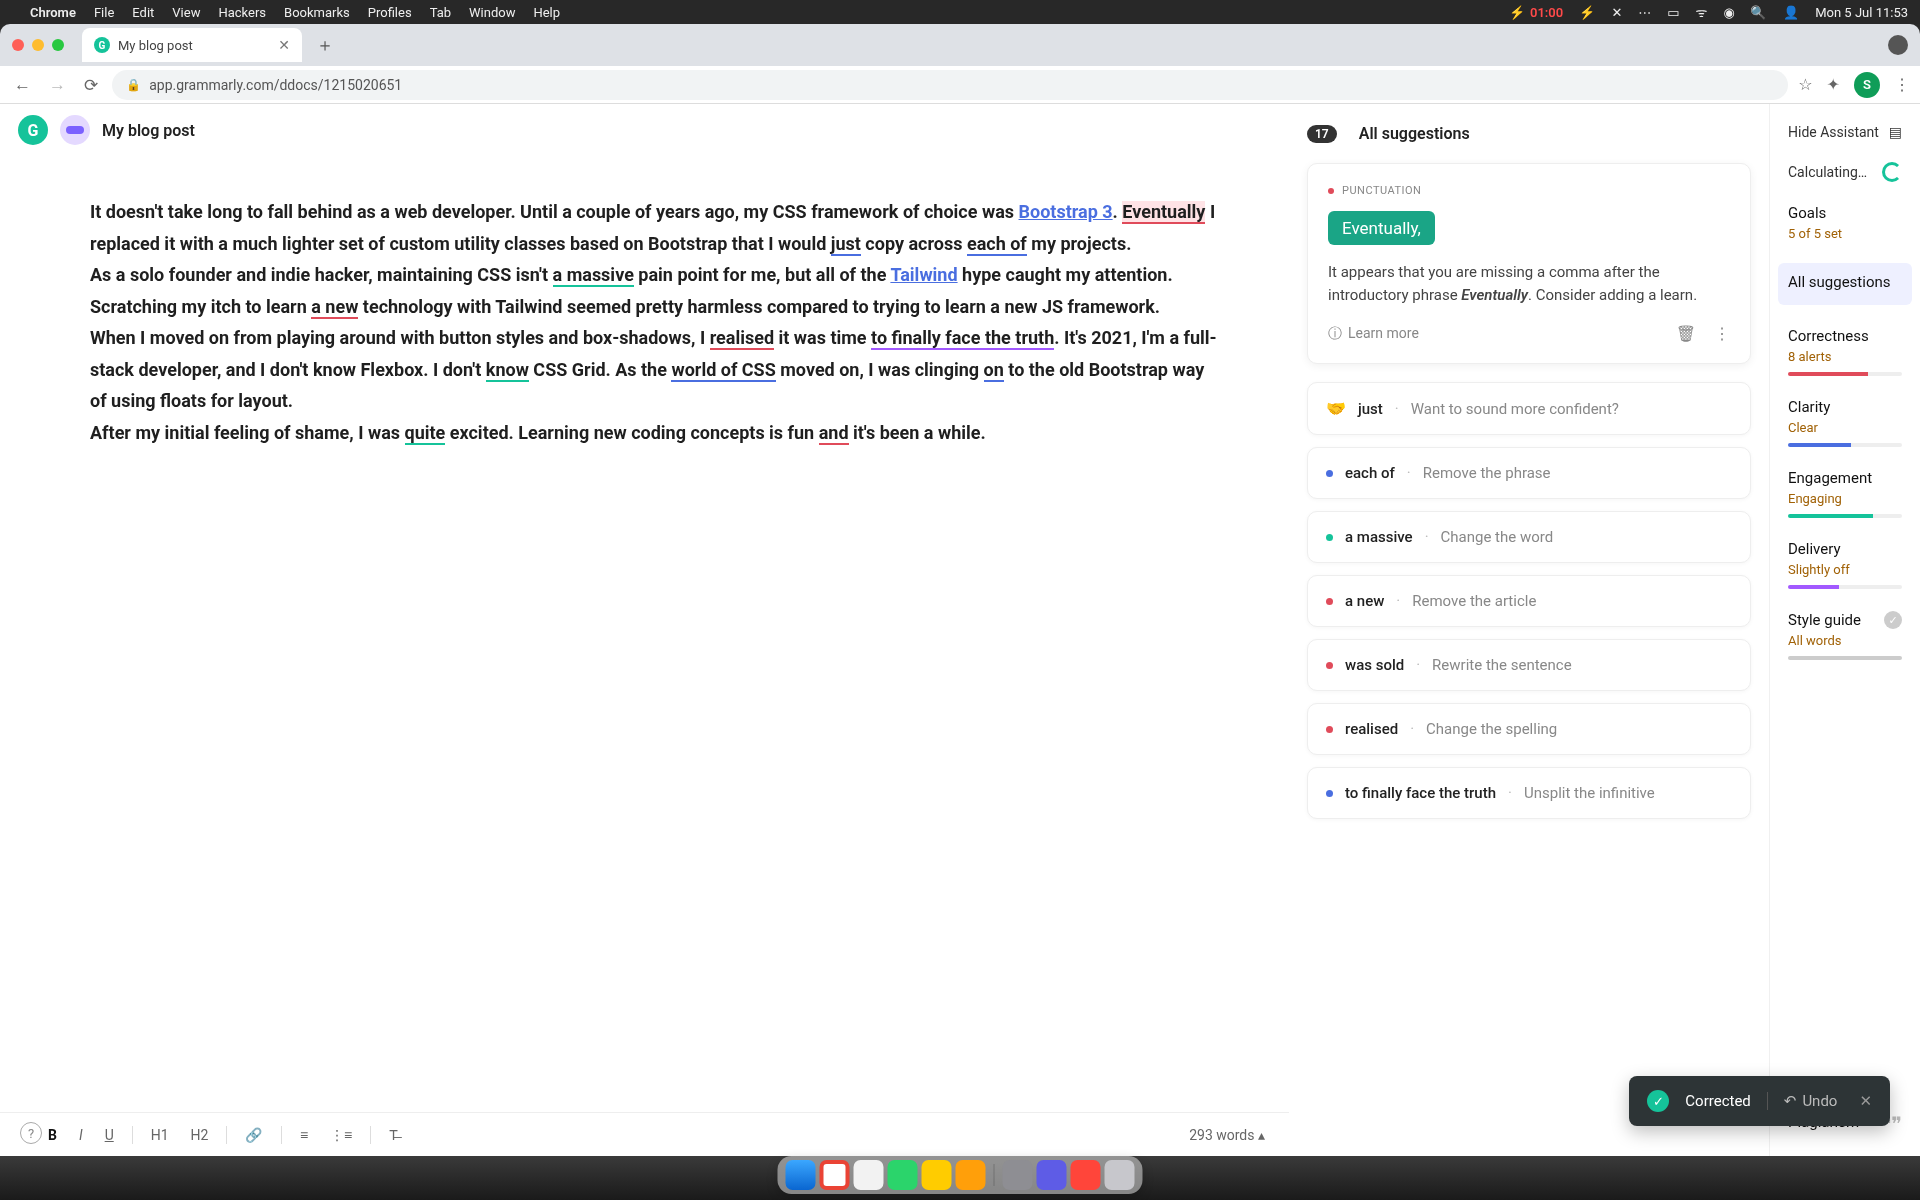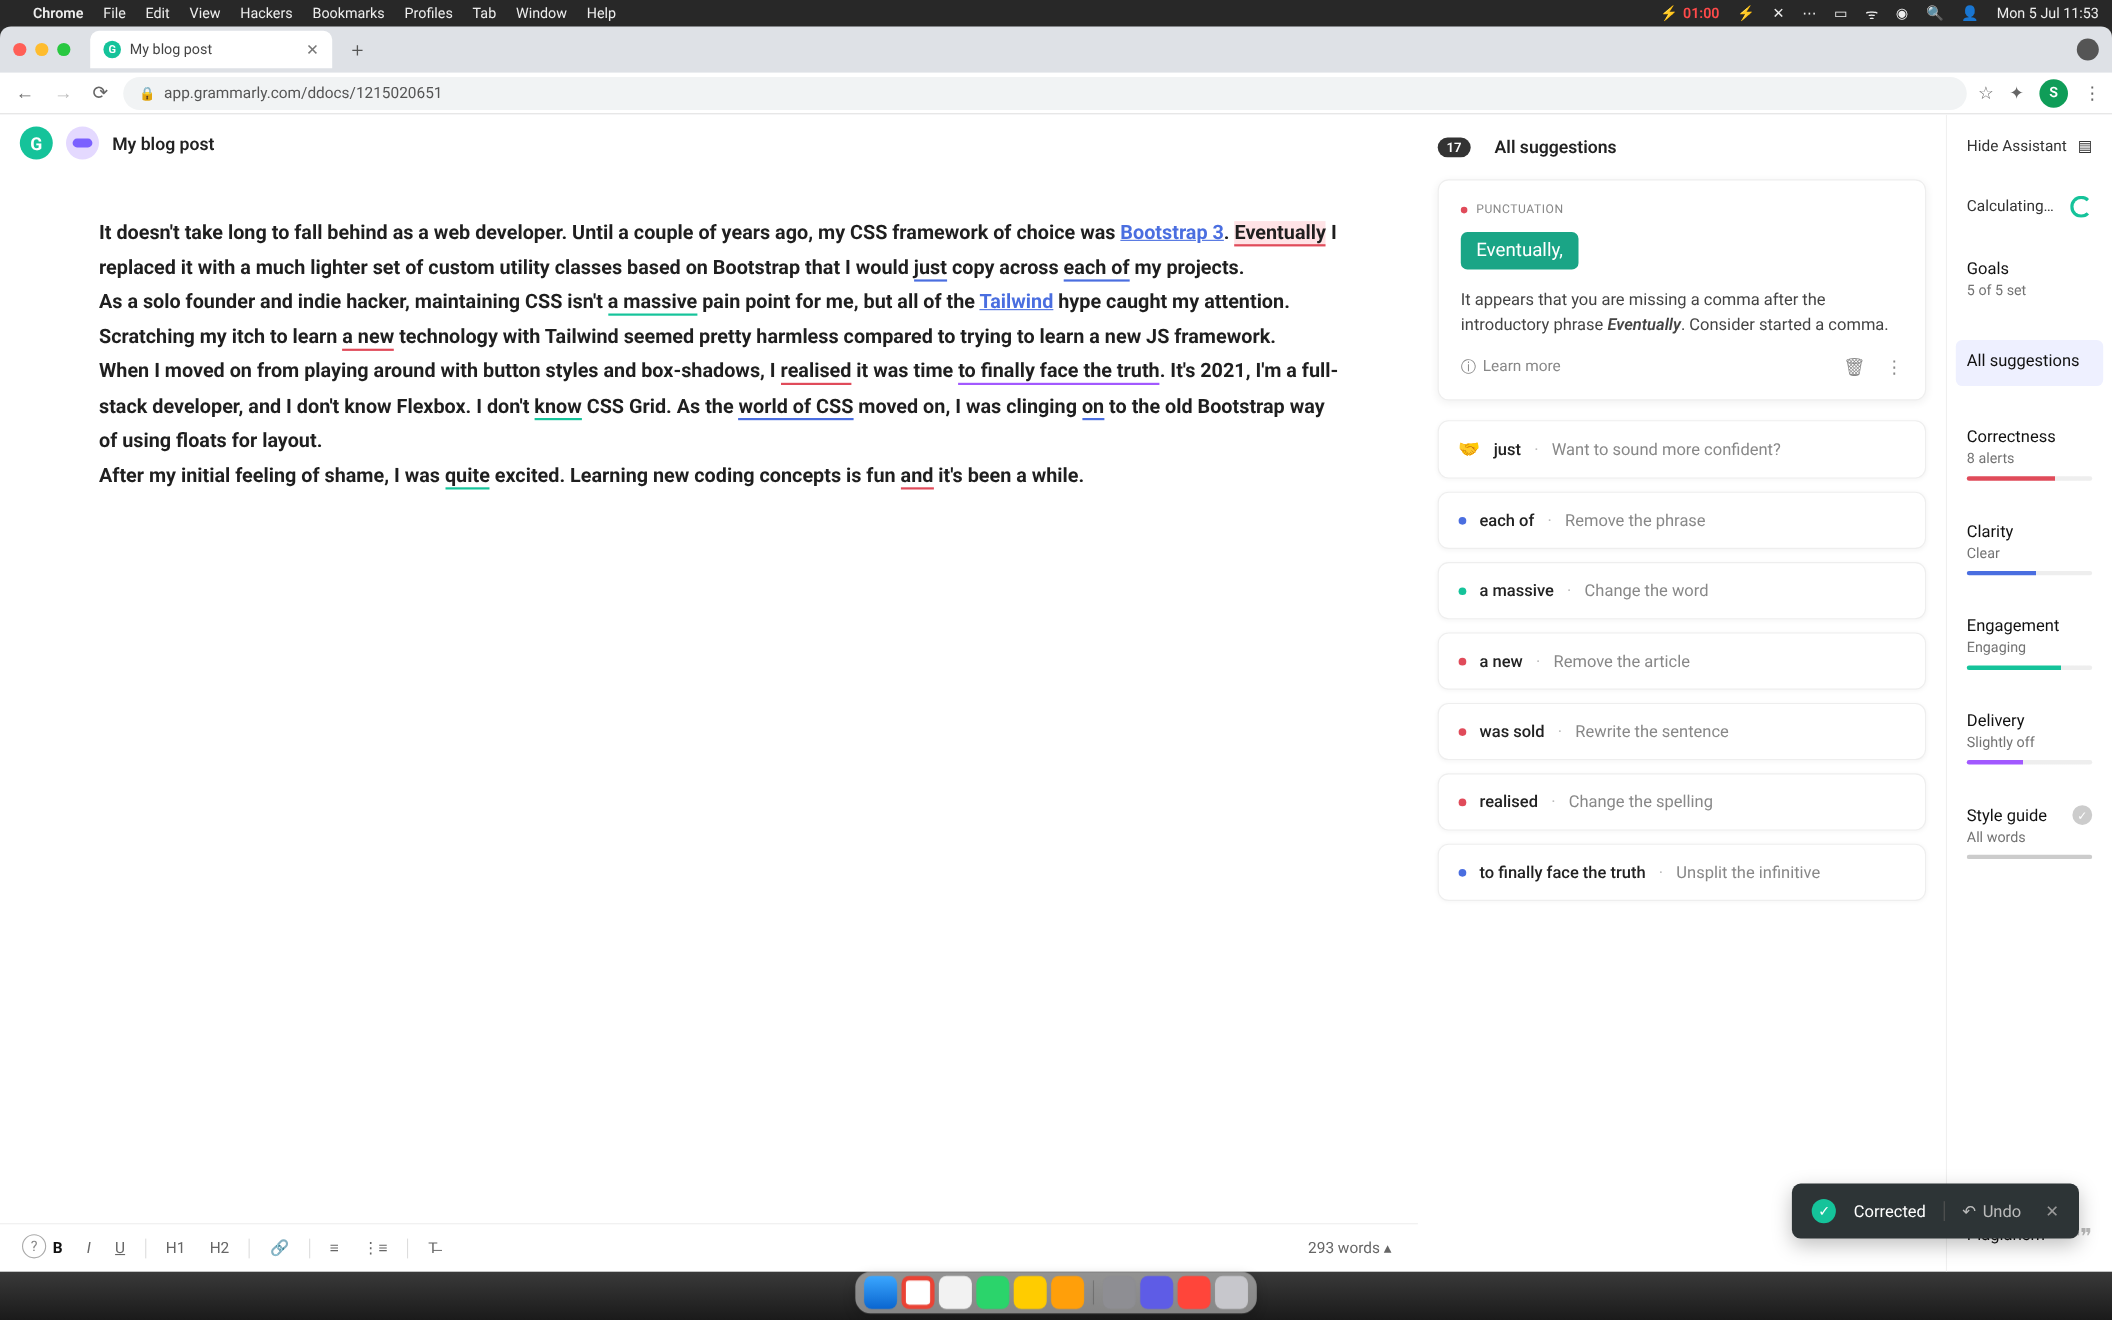--- a/index.html
+++ b/index.html
@@ -76,25 +76,25 @@
 
 .sugg-row { background:#fff; border:1px solid #eee; border-radius:10px; padding:16px 18px; margin-bottom:12px; display:flex; align-items:center; gap:12px; font-size:15px; box-shadow:0 1px 4px rgba(0,0,0,0.04); cursor:pointer; }
 .sugg-row .dot { width:7px;height:7px;border-radius:50%; }
 .sugg-row .dot.red{background:#e04b5a;} .sugg-row .dot.blue{background:#4a6ee0;} .sugg-row .dot.green{background:#15c39a;}
 .sugg-row .emoji { font-size:16px; }
 .sugg-row .kw { color:#222; font-weight:500; }
 .sugg-row .hint { color:#888; }
 .sugg-row .sep { color:#bbb; }
 
 
-.right-col { width:151px; padding:20px 18px; border-left:1px solid #f0f0f0; font-size:14px; color:#333; display:flex; flex-direction:column; gap:37px; }
+.right-col { width:151px; padding:20px 18px; border-left:1px solid #f0f0f0; font-size:14px; color:#333; display:flex; flex-direction:column; gap:22px; }
 .right-col .top { display:flex; justify-content:space-between; align-items:center; }
 .right-col .spinner { width:20px;height:20px;border:3px solid #15c39a; border-right-color:transparent; border-radius:50%; }
 .right-col .section .title { font-weight:400; font-size:15px; color:#111; margin-bottom:4px; }
-.right-col .section .sub { font-size:13px; color:#737373; }
+.right-col .section .sub { font-size:13px; color:#a16207; }
 .right-col .section .bar { height:4px; border-radius:2px; margin-top:8px; }
 .bar.red{background:linear-gradient(to right,#e04b5a 70%, #eee 70%);} 
 .bar.blue{background:linear-gradient(to right,#4a6ee0 55%, #eee 55%);} 
 .bar.green{background:linear-gradient(to right,#15c39a 75%, #eee 75%);} 
 .bar.purple{background:linear-gradient(to right,#a259ff 45%, #eee 45%);} 
 .bar.grey{background:#ccc;}
 .right-col .section.active { background:#eef0ff; margin:0 -10px; padding:10px; border-radius:6px; }
 .right-col .check { width:18px;height:18px;border-radius:50%;background:#ccc; display:inline-flex;align-items:center;justify-content:center;color:#fff;font-size:11px; float:right;}
 .right-col .plag { display:flex;align-items:center;justify-content:space-between; }
 .right-col .plag .q{ color:#bbb; font-size:20px;}
@@ -234,21 +234,21 @@
         <span>All suggestions</span>
       </div>
 
       <div class="card">
         <div class="cat">
             <span class="dot"></span>
             <span>PUNCTUATION</span>
           </div>
         <span class="chip">Eventually,</span>
         <div class="explain">
-          <span>It appears that you are missing a comma after the introductory phrase </span><em>Eventually</em><span>. Consider started a comma.</span>
+          <span>It appears that you are missing a comma after the introductory phrase </span><em>Eventually</em><span>. Consider adding a learn.</span>
         </div>
         <div class="foot">
           <span class="learn">
               <span>ⓘ</span>
               <span>Learn more</span>
             </span>
           <span class="right">
             <span>🗑</span>
             <span>⋮</span>
           </span>

